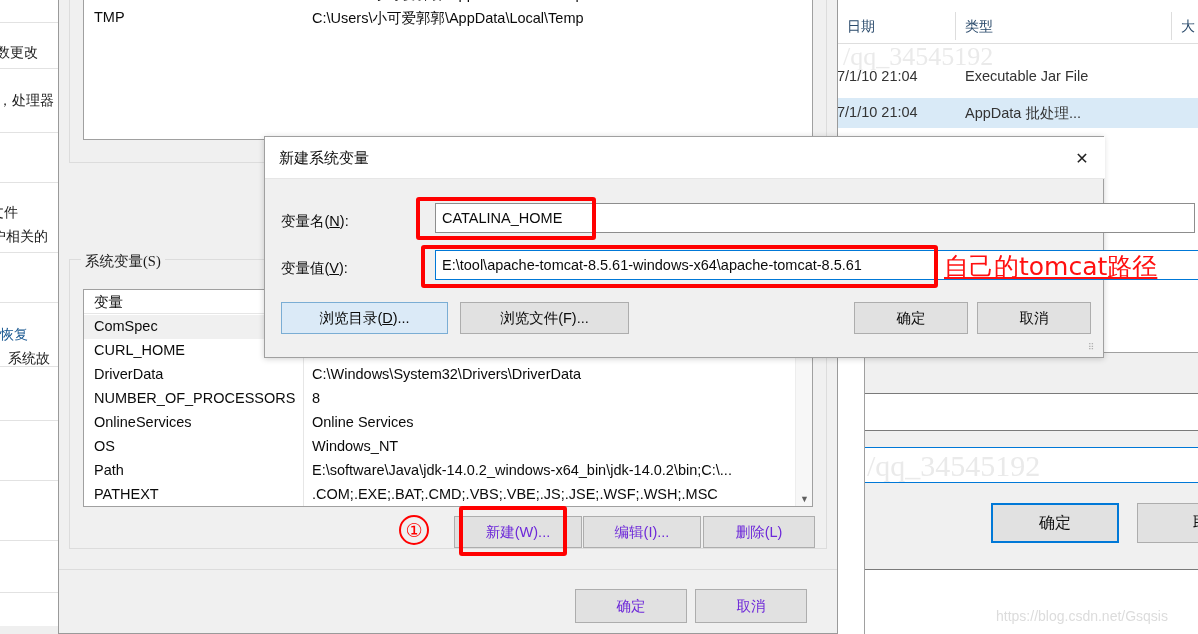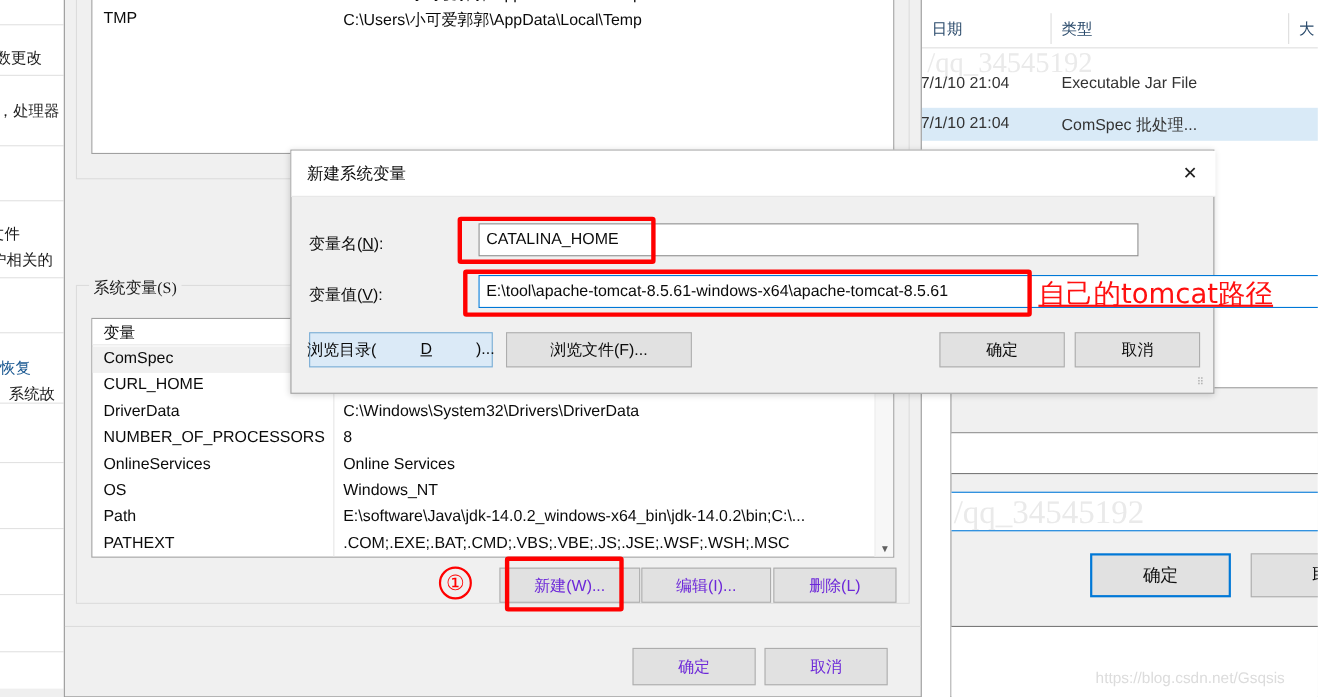--- a/index.html
+++ b/index.html
@@ -148,21 +148,21 @@
     position: absolute; background: #ffffff; border: 1px solid #8d8d8d;
     font-size: 14.5px; color: #0b0b0b; padding: 0 6px; line-height: 28px;
     white-space: nowrap; overflow: hidden;
   }
   .nd-input.focus { border: 1px solid #0078d7; }
   .nd-btn {
     position: absolute; background: #e1e1e1; border: 1px solid #adadad;
     font-size: 14.5px; color: #0b0b0b;
     display: flex; align-items: center; justify-content: center; white-space: nowrap;
   }
-  .nd-btn.hl { background: #dbeaf7; border: 1px solid #7aadd4; gap: 40px; }
+  .nd-btn.hl { background: #dbeaf7; border: 1px solid #7aadd4; }
   .nd-grip {
     position: absolute; right: 3px; bottom: 2px; width: 12px; height: 12px;
     color: #b0b0b0; font-size: 9px; line-height: 9px; letter-spacing: 1px;
   }
 
   
   .redbox {
     position: absolute; border: 4px solid #ff0000; border-radius: 3px;
     pointer-events: none;
   }
@@ -213,21 +213,21 @@
     </div>
 
     <div class="watermark" style="left:6px; top:42px; font-size:26px;">/qq_34545192</div>
 
     <div class="ex-row" style="top:62px">
       <div class="c1">7/1/10 21:04</div>
       <div class="c2">Executable Jar File</div>
     </div>
     <div class="ex-row sel" style="top:98px">
       <div class="c1">7/1/10 21:04</div>
-      <div class="c2">ComSpec 批处理...</div>
+      <div class="c2">AppData 批处理...</div>
     </div>
   </div>
 
   <div class="behind-dlg">
     <div class="bd-hline" style="top:40px"></div>
     <div style="position:absolute;left:0;top:41px;width:334px;height:36px;background:#ffffff;"></div>
     <div class="bd-hline" style="top:77px"></div>
     <div class="bd-field" style="top:94px;"></div>
     <div class="watermark" style="left:2px; top:96px; font-size:30px;">/qq_34545192</div>
     <div class="bd-btn primary" style="left:126px; top:150px; width:128px;">确定</div>
@@ -315,21 +315,21 @@
 
   <div class="newdlg">
     <div class="nd-title">
       <span>新建系统变量</span>
       <div class="nd-close">✕</div>
     </div>
 
     <div class="nd-lab" style="left:16px; top:75px;">
       <span>变量名(</span><u>N</u><span>):</span>
     </div>
-    <div class="nd-input" style="left:170px; top:66px; width:600px; height:30px;">CATALINA_HOME</div>
+    <div class="nd-input" style="left:170px; top:66px; width:760px; height:30px;">CATALINA_HOME</div>
 
     <div class="nd-lab" style="left:16px; top:122px;">
       <span>变量值(</span><u>V</u><span>):</span>
     </div>
     <div class="nd-input focus" style="left:170px; top:113px; width:766px; height:30px;">E:\tool\apache-tomcat-8.5.61-windows-x64\apache-tomcat-8.5.61</div>
 
     <div class="nd-btn hl" style="left:16px; top:165px; width:167px; height:32px;">
       <span>浏览目录(</span>
         <u>D</u>
         <span>)...</span>

